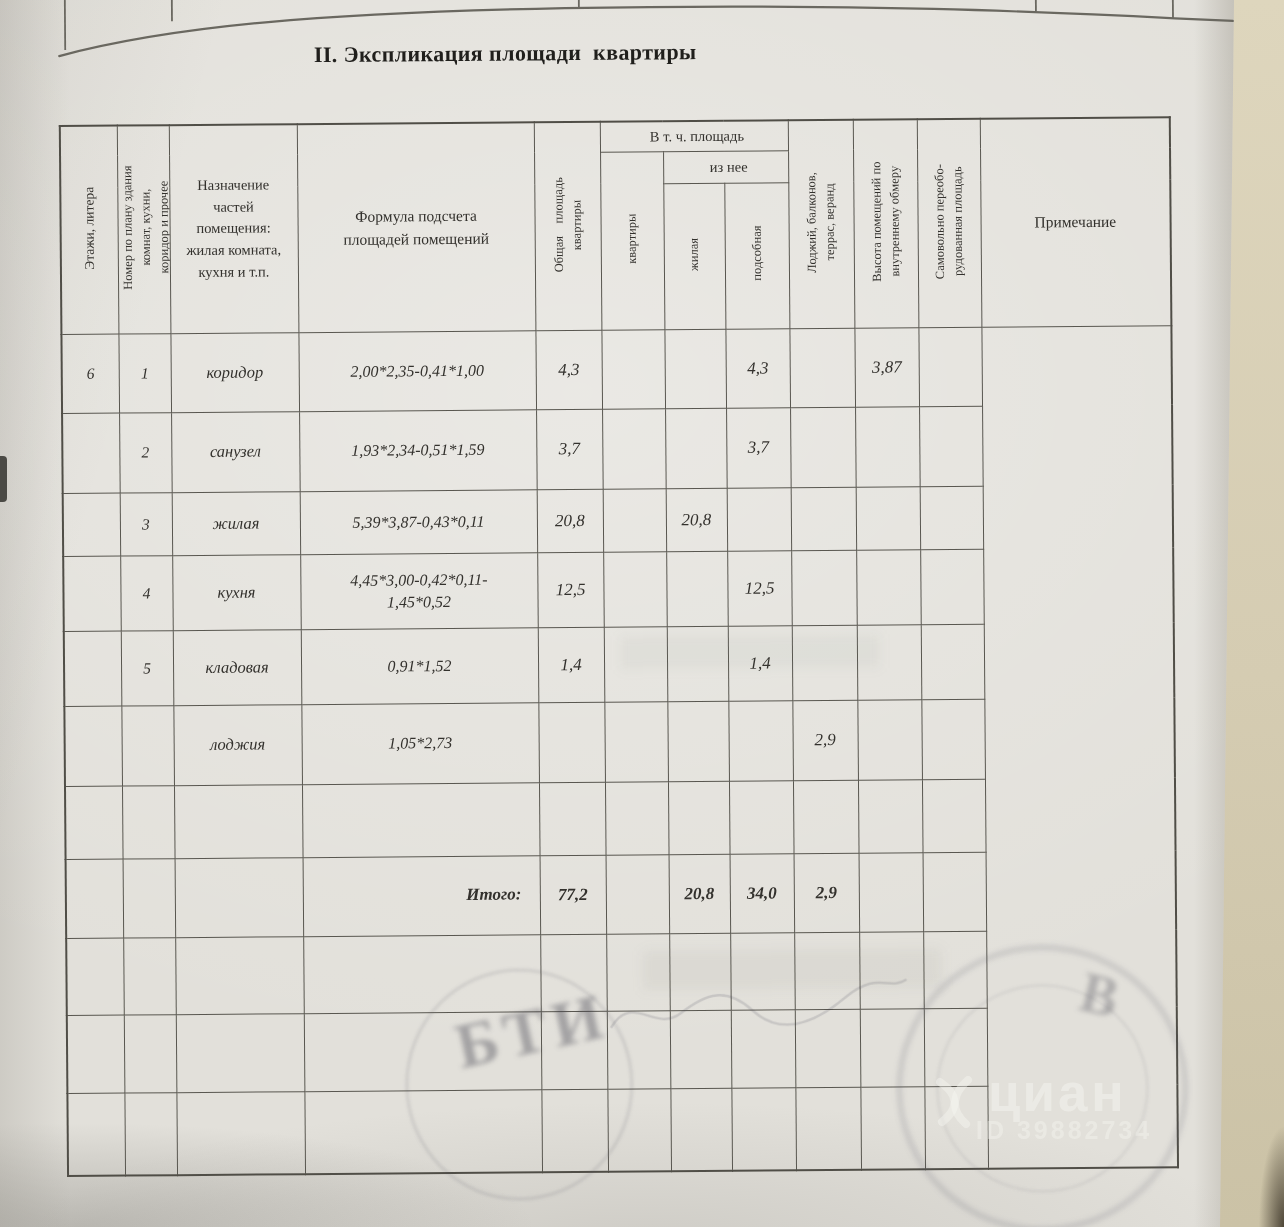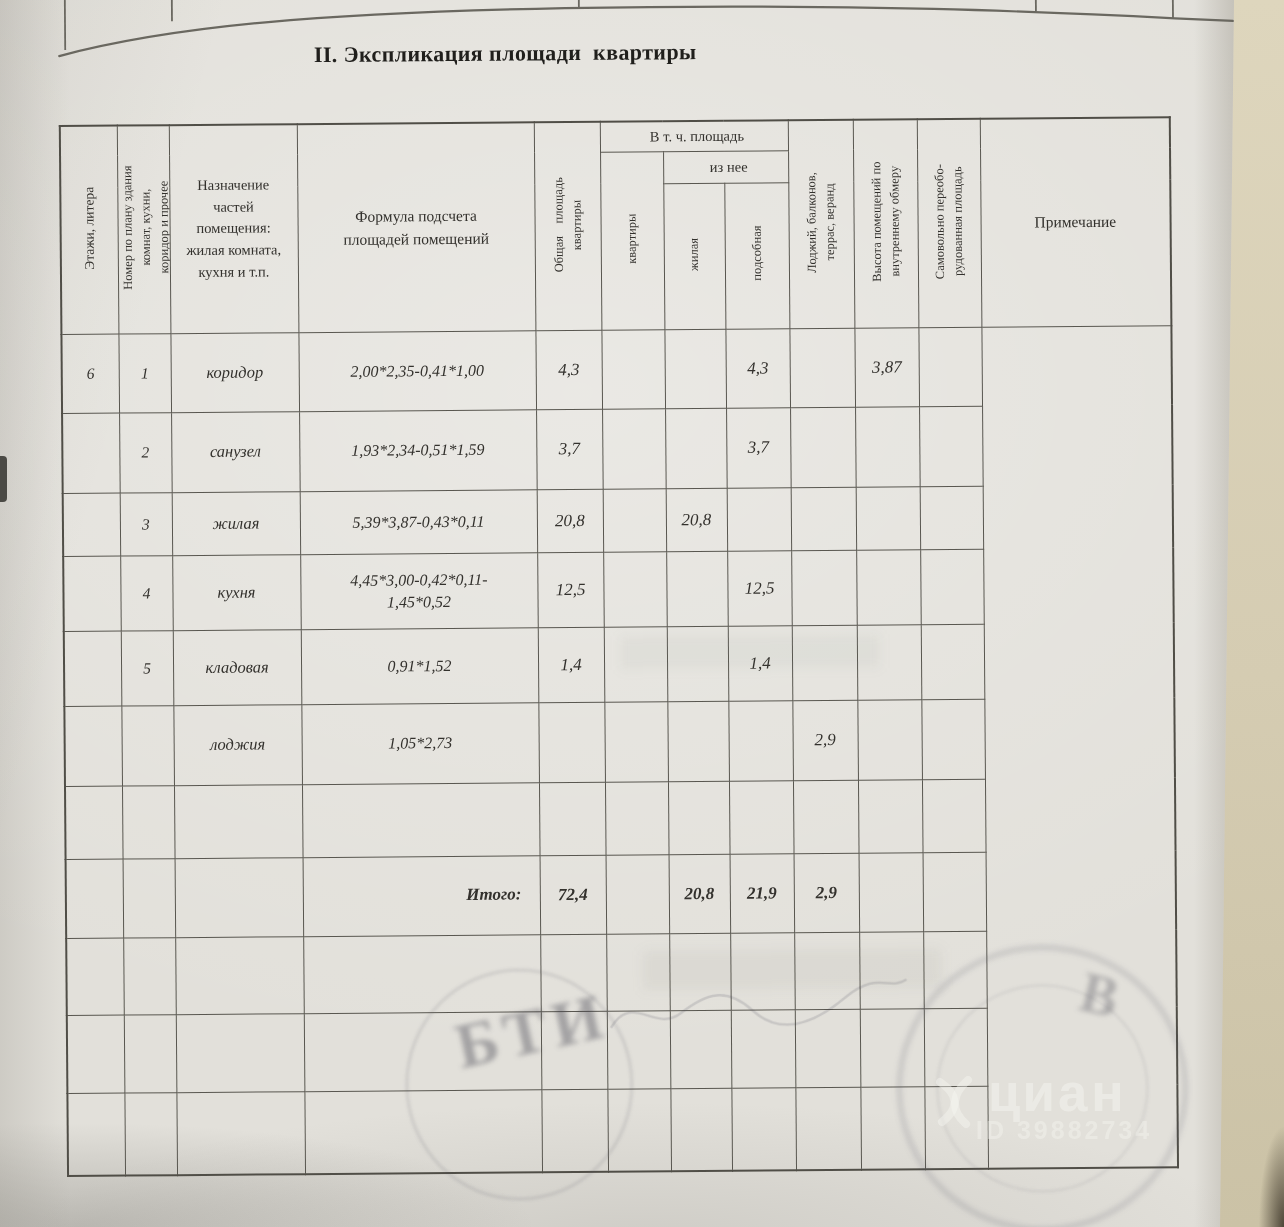--- a/index.html
+++ b/index.html
@@ -258,24 +258,24 @@
             <td class="c-val"></td>
             <td class="c-val"></td>
             <td class="c-val"></td>
             <td class="c-val"></td>
           </tr>
           <tr class="total-row" style="height: 79px;">
             <td class="c-idx"></td>
             <td class="c-idx"></td>
             <td class="c-name"></td>
             <td class="c-formula">Итого:</td>
-            <td class="c-val">72,4</td>
+            <td class="c-val">77,2</td>
             <td class="c-val"></td>
             <td class="c-val">20,8</td>
-            <td class="c-val">21,9</td>
+            <td class="c-val">34,0</td>
             <td class="c-val">2,9</td>
             <td class="c-val"></td>
             <td class="c-val"></td>
           </tr>
           <tr style="height: 77px;">
             <td class="c-idx"></td>
             <td class="c-idx"></td>
             <td class="c-name"></td>
             <td class="c-formula"></td>
             <td class="c-val"></td>

